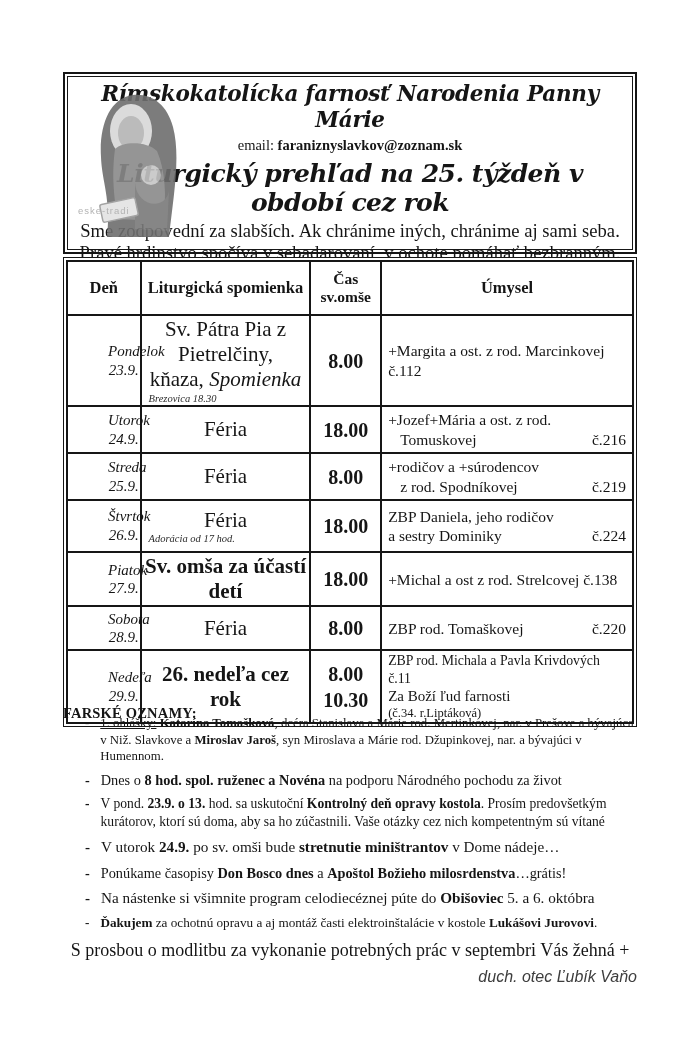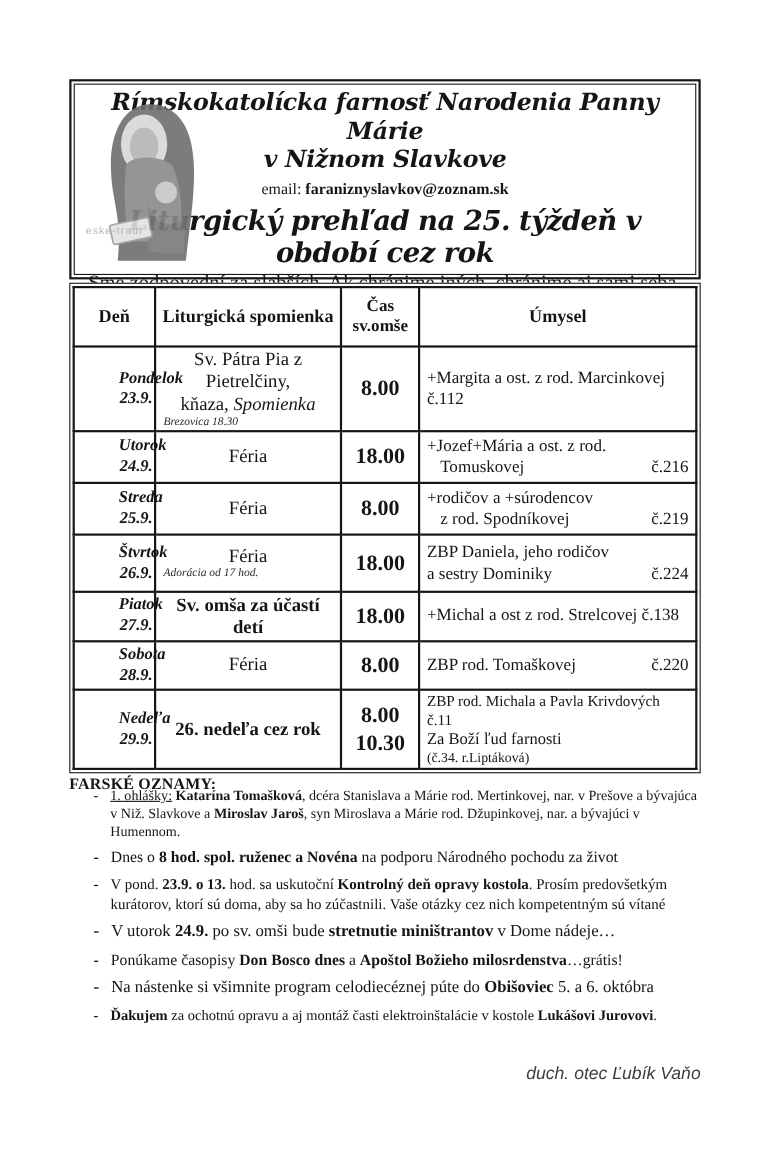--- a/index.html
+++ b/index.html
@@ -56,23 +56,23 @@
 
   .schedule tbody tr:nth-child(1){ height:58px; }
   .schedule tbody tr:nth-child(2){ height:47px; }
   .schedule tbody tr:nth-child(3){ height:47px; }
   .schedule tbody tr:nth-child(4){ height:52px; }
   .schedule tbody tr:nth-child(5){ height:40px; }
   .schedule tbody tr:nth-child(6){ height:44px; }
   .schedule tbody tr:nth-child(7){ height:60px; }
 
   .c-day  { text-align:center; }
-  .dayname, .daydate { font-weight:bold; font-style:italic; font-size:15px; line-height:1.25; font-family:"Liberation Serif", serif;padding-left:40px; }
+  .dayname, .daydate { font-weight:normal; font-style:italic; font-size:15px; line-height:1.25; font-family:"Liberation Serif", serif;padding-left:40px; }
   .c-mem  { text-align:center; padding:1px 3px; position:relative; }
-  .m1 { font-size:17px; line-height:1.2; }
+  .m1 { font-size:21px; line-height:1.2; }
   .m1.b { font-weight:bold; }
   .it { font-style:italic; }
   .b { font-weight:bold; }
   .u { text-decoration:underline; }
   .note { font-size:10.5px; font-style:italic; text-align:left; padding-left:4px; line-height:1.1; color:#2a2a2a; }
   .c-time { text-align:center; }
   .tline { font-weight:bold; font-size:20px; line-height:1.3; }
   .c-int { padding:1px 6px;margin-top:10px; }
   .iline { display:flex; align-items:baseline; font-size:15.5px; line-height:1.25; }
   .iline.ind { padding-left:12px; }
@@ -124,21 +124,20 @@
         <ellipse cx="60" cy="42" rx="21" ry="27" fill="#d8d8d8"></ellipse>
         <ellipse cx="60" cy="44" rx="13" ry="17" fill="#b4b4b4"></ellipse>
         <path d="M44,60 C40,90 44,110 46,130 L92,132 C96,108 94,80 86,62 C76,52 52,52 44,60 Z" fill="#8a8a8a"></path>
         <circle cx="80" cy="86" r="10" fill="#c6c6c6"></circle>
         <path d="M64,94 C66,118 94,122 98,102 L96,142 L64,140 Z" fill="#7a7a7a"></path>
         <rect x="30" y="112" width="36" height="18" rx="2" transform="rotate(-12 48 121)" fill="#e3e3e3" stroke="#9a9a9a" stroke-width="1.5"></rect>
       </svg>
       <div class="watermark">eske-tradi</div>
 
       <div class="title-line">Rímskokatolícka farnosť Narodenia Panny Márie</div>
-      <div class="title-line">v Nižnom Slavkove</div>
       <div class="email-line">
         <span>email: </span><span class="addr">faraniznyslavkov@zoznam.sk</span>
       </div>
       <div class="subtitle">Liturgický prehľad na 25. týždeň v období cez rok</div>
       <div class="motto">
         <div>Sme zodpovední za slabších. Ak chránime iných, chránime aj sami seba.</div>
         <div>Pravé hrdinstvo spočíva v sebadarovaní, v ochote pomáhať bezbranným.</div>
       </div>
     </div>
   </div>
@@ -332,15 +331,16 @@
       <li>
         <span class="dash">-</span>
         <span><span>Na nástenke si všimnite program celodiecéznej púte do </span><span class="b ">Obišoviec</span><span> 5. a 6. októbra</span></span>
       </li>
       <li>
         <span class="dash">-</span>
         <span><span class="b ">Ďakujem</span><span> za ochotnú opravu a aj montáž časti elektroinštalácie v kostole </span><span class="b ">Lukášovi Jurovovi</span><span>.</span></span>
       </li>
     </ul>
 
+  <div class="blessing">S prosbou o modlitbu za vykonanie potrebných prác v septembri Vás žehná  +</div>
   <div class="signature">duch. otec Ľubík Vaňo</div>
 
 </div>
 
 </body></html>

